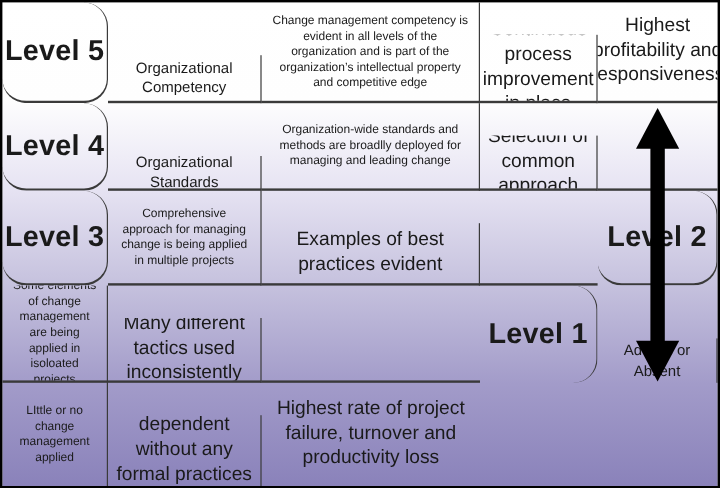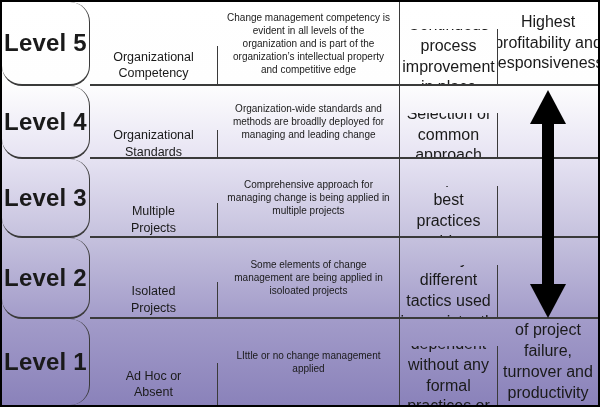--- a/index.html
+++ b/index.html
@@ -62,27 +62,25 @@
   <div class="cell c-outcome">Continuous process improvement in place</div>
   <div class="cell c-impact col5">Highest profitability and responsiveness</div>
 
   <div class="cell c-level">Level 4</div>
   <div class="cell c-name">Organizational Standards</div>
   <div class="cell c-desc">Organization-wide standards and methods are broadlly deployed for managing and leading change</div>
   <div class="cell c-outcome">Selection of common approach</div>
   <div class="cell c-impact col5"></div>
 
   <div class="cell c-level">Level 3</div>
-  <div class="cell c-name">Multiple Projects</div>
   <div class="cell c-desc">Comprehensive approach for managing change is being applied in multiple projects</div>
   <div class="cell c-outcome">Examples of best practices evident</div>
   <div class="cell c-impact col5"></div>
 
   <div class="cell c-level">Level 2</div>
-  <div class="cell c-name">Isolated Projects</div>
   <div class="cell c-desc">Some elements of change management are being applied in isoloated projects</div>
   <div class="cell c-outcome">Many different tactics used inconsistently</div>
   <div class="cell c-impact col5"></div>
 
   <div class="cell c-level rowlast">Level 1</div>
   <div class="cell c-name rowlast">Ad Hoc or Absent</div>
   <div class="cell c-desc rowlast">LIttle or no change management applied</div>
   <div class="cell c-outcome rowlast">People-dependent without any formal practices or plans</div>
   <div class="cell c-impact col5 rowlast">Highest rate of project failure, turnover and productivity loss</div>
 

